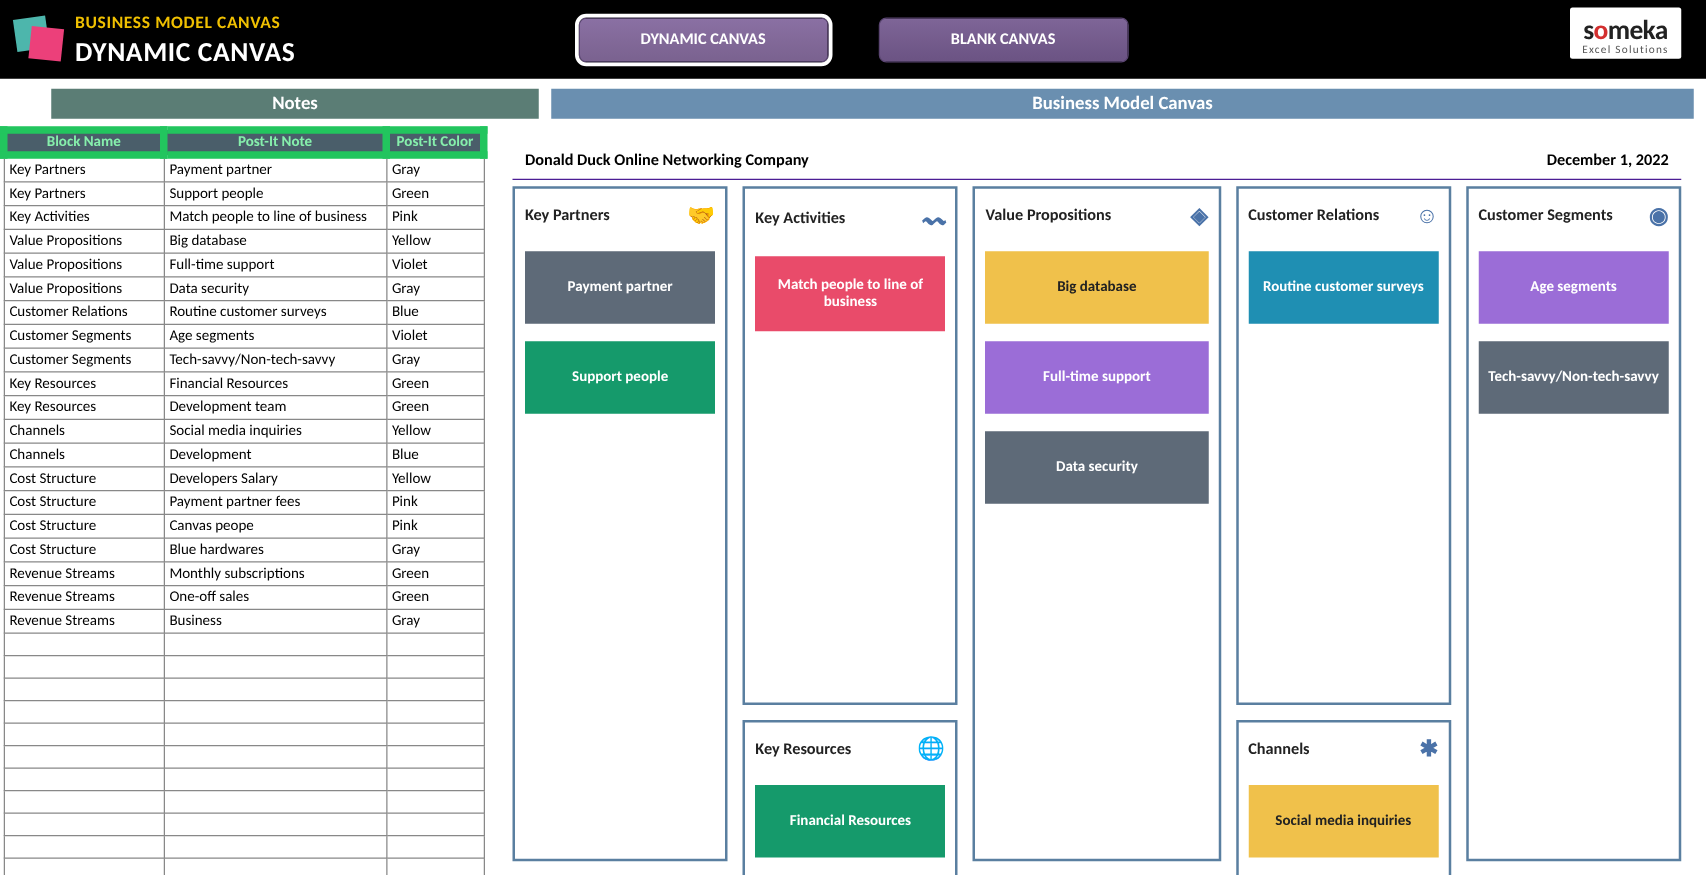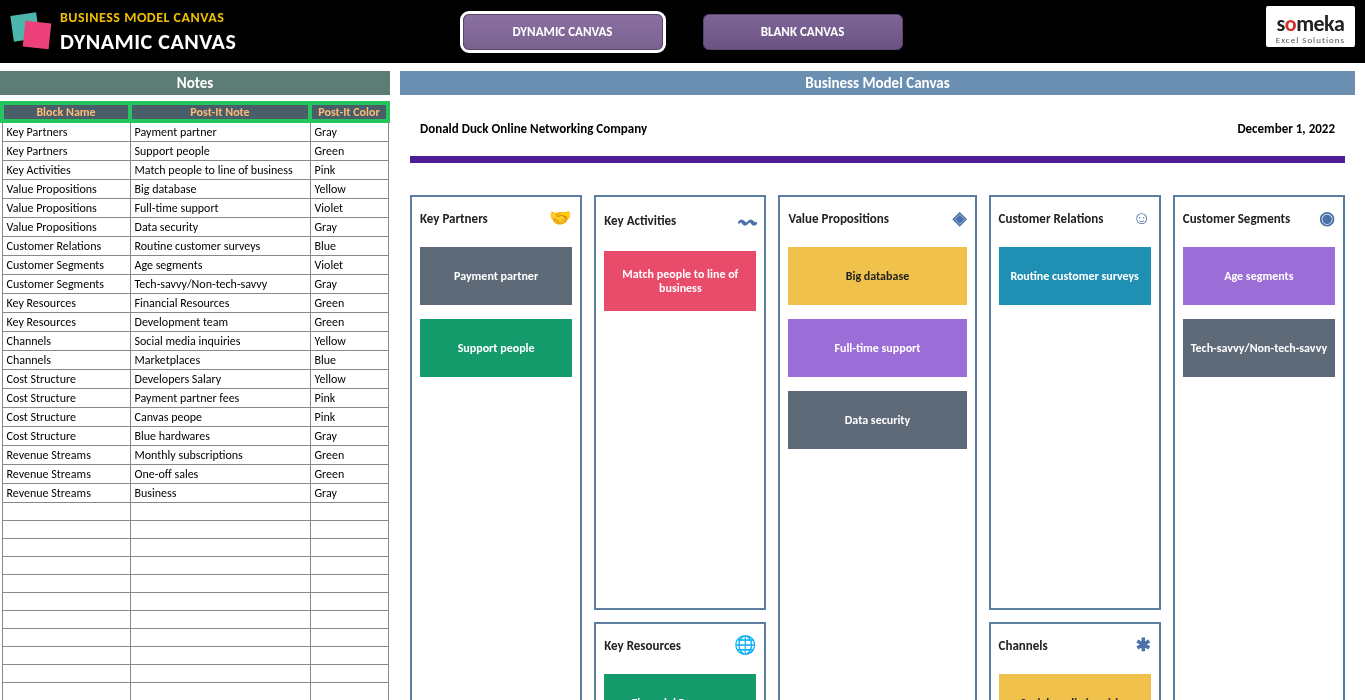--- a/index.html
+++ b/index.html
@@ -11,42 +11,42 @@
   .postit-icon .p1 { position: absolute; width: 26px; height: 26px; background: #4db6ac; top: 2px; left: 2px; transform: rotate(-8deg); }
   .postit-icon .p2 { position: absolute; width: 26px; height: 26px; background: #ec407a; top: 10px; left: 14px; transform: rotate(6deg); }
   .titles { display: flex; flex-direction: column; gap: 2px; }
   .title1 { color: #f0c000; font-weight: bold; font-size: 14px; letter-spacing: .5px; }
   .title2 { color: #fff; font-weight: bold; font-size: 22px; letter-spacing: .5px; }
   
   .tab-btns { position: absolute; left: 50%; transform: translateX(-50%); display: flex; gap: 40px; }
   .tab-btn { width: 200px; height: 36px; border-radius: 6px; background: linear-gradient(#7e6597,#6b5383); color: #fff; font-weight: bold; font-size: 13px; display: flex; align-items: center; justify-content: center; border: 1px solid #5a4571; box-shadow: 0 2px 4px rgba(0,0,0,.4); cursor: pointer; }
   .tab-btn.active { background: linear-gradient(#8a70a3,#7a628f); outline: 3px solid #fff; outline-offset: 0; }
   
-  .brand { position: absolute; right: 10px; top: 6px; background: #fff; padding: 4px 10px 2px; border-radius: 2px; text-align: center; }
+  .brand { position: absolute; right: 20px; top: 6px; background: #fff; padding: 4px 10px 2px; border-radius: 2px; text-align: center; }
   .brand .b1 { font-size: 22px; font-weight: bold; color: #222; letter-spacing: -.5px; }
   .brand .b1 .dot { color: #d32f2f; }
   .brand .b2 { font-size: 9px; color: #555; letter-spacing: 1px; margin-top: -3px; }
   
-  .section-bars { display: flex; gap: 10px; margin-top: 8px; }
+  .section-bars { display: flex; gap: 10px; margin-top: 8px; margin-left: 41px; }
   .bar { height: 24px; color: #fff; font-weight: bold; font-size: 15px; display: flex; align-items: center; justify-content: center; }
   .bar.notes { width: 390px; background: #5b7d75; }
   .bar.canvas { flex: 1; background: #6a8fb0; margin-right: 10px; }
   
   .content { display: flex; gap: 10px; margin-top: 6px; align-items: flex-start; }
   
   .notes-col { width: 390px; }
   .notes-table { width: 100%; border-collapse: collapse; }
-  .notes-table th { background: #4a5e6a; color: #fdba74; font-weight: bold; padding: 0; border: 4px solid #22c55e; font-size: 12px; }
+  .notes-table th { background: #4a5e6a; color: #86efac; font-weight: bold; padding: 0; border: 6px solid #22c55e; font-size: 12px; }
   .notes-table td { border: 1px solid #888; padding: 2px 4px; font-size: 12px; height: 18px; }
   .notes-table td.col3 { text-align: left; }
   .notes-table .th1 { width: 128px; }
   .notes-table .th3 { width: 78px; }
   
   .canvas-col { flex: 1; margin-right: 10px; padding: 20px 10px 0; }
-  .canvas-head { display: flex; justify-content: space-between; padding: 0 10px 20px; border-bottom: 7px solid #4c1d95; margin-bottom: 32px; font-weight: bold; font-size: 13px; }
+  .canvas-head { display: flex; justify-content: space-between; padding: 0 10px 7px; border-bottom: 1px solid #4c1d95; margin-bottom: 5px; font-weight: bold; font-size: 13px; }
   
   .canvas-grid { display: flex; gap: 12px; }
   .cgroup { display: flex; flex-direction: column; gap: 12px; flex: 1; }
   .cgroup.wide { flex: 1.15; }
   .cbox { border: 2px solid #5a7fa0; padding: 10px 8px; min-height: 100px; }
   .cbox.tall { min-height: 415px; }
   .cbox.taller { min-height: 540px; }
   .cbox-head { display: flex; justify-content: space-between; align-items: center; font-weight: bold; font-size: 13px; margin-bottom: 18px; color: #222; }
   .cbox-head .ico { color: #4a72a8; font-size: 18px; }
   
@@ -153,21 +153,21 @@
             <td>Development team</td>
             <td class="col3">Green</td>
           </tr>
           <tr>
             <td>Channels</td>
             <td>Social media inquiries</td>
             <td class="col3">Yellow</td>
           </tr>
           <tr>
             <td>Channels</td>
-            <td>Marketplaces</td>
+            <td>Development</td>
             <td class="col3">Blue</td>
           </tr>
           <tr>
             <td>Cost Structure</td>
             <td>Developers Salary</td>
             <td class="col3">Yellow</td>
           </tr>
           <tr>
             <td>Cost Structure</td>
             <td>Payment partner fees</td>

